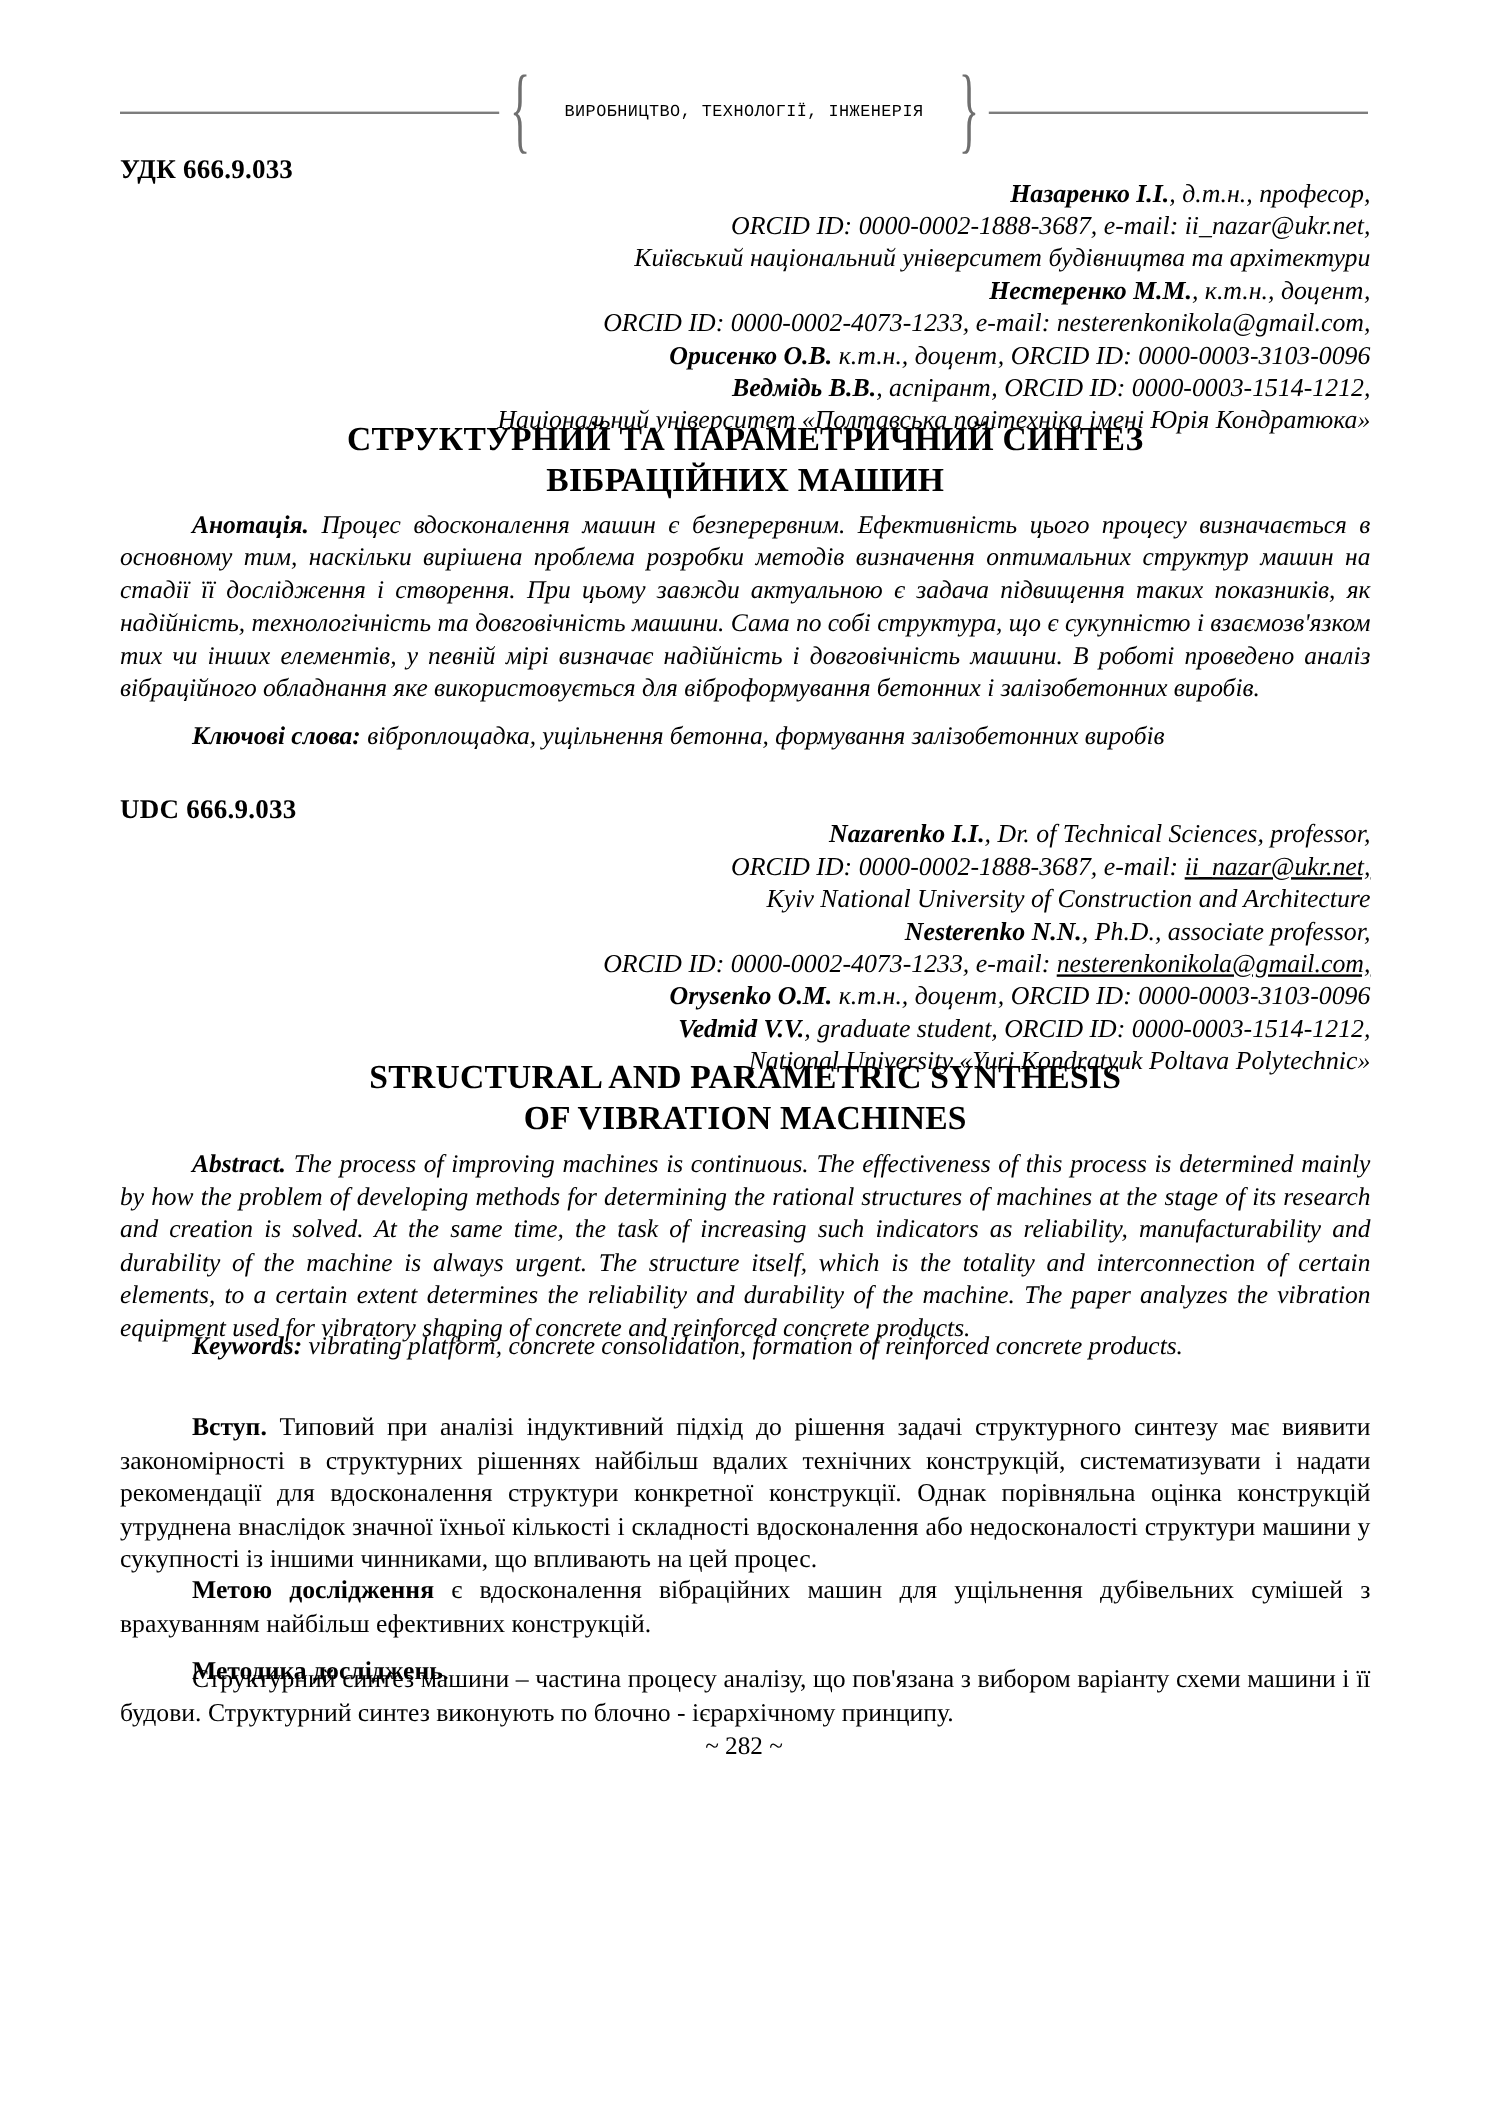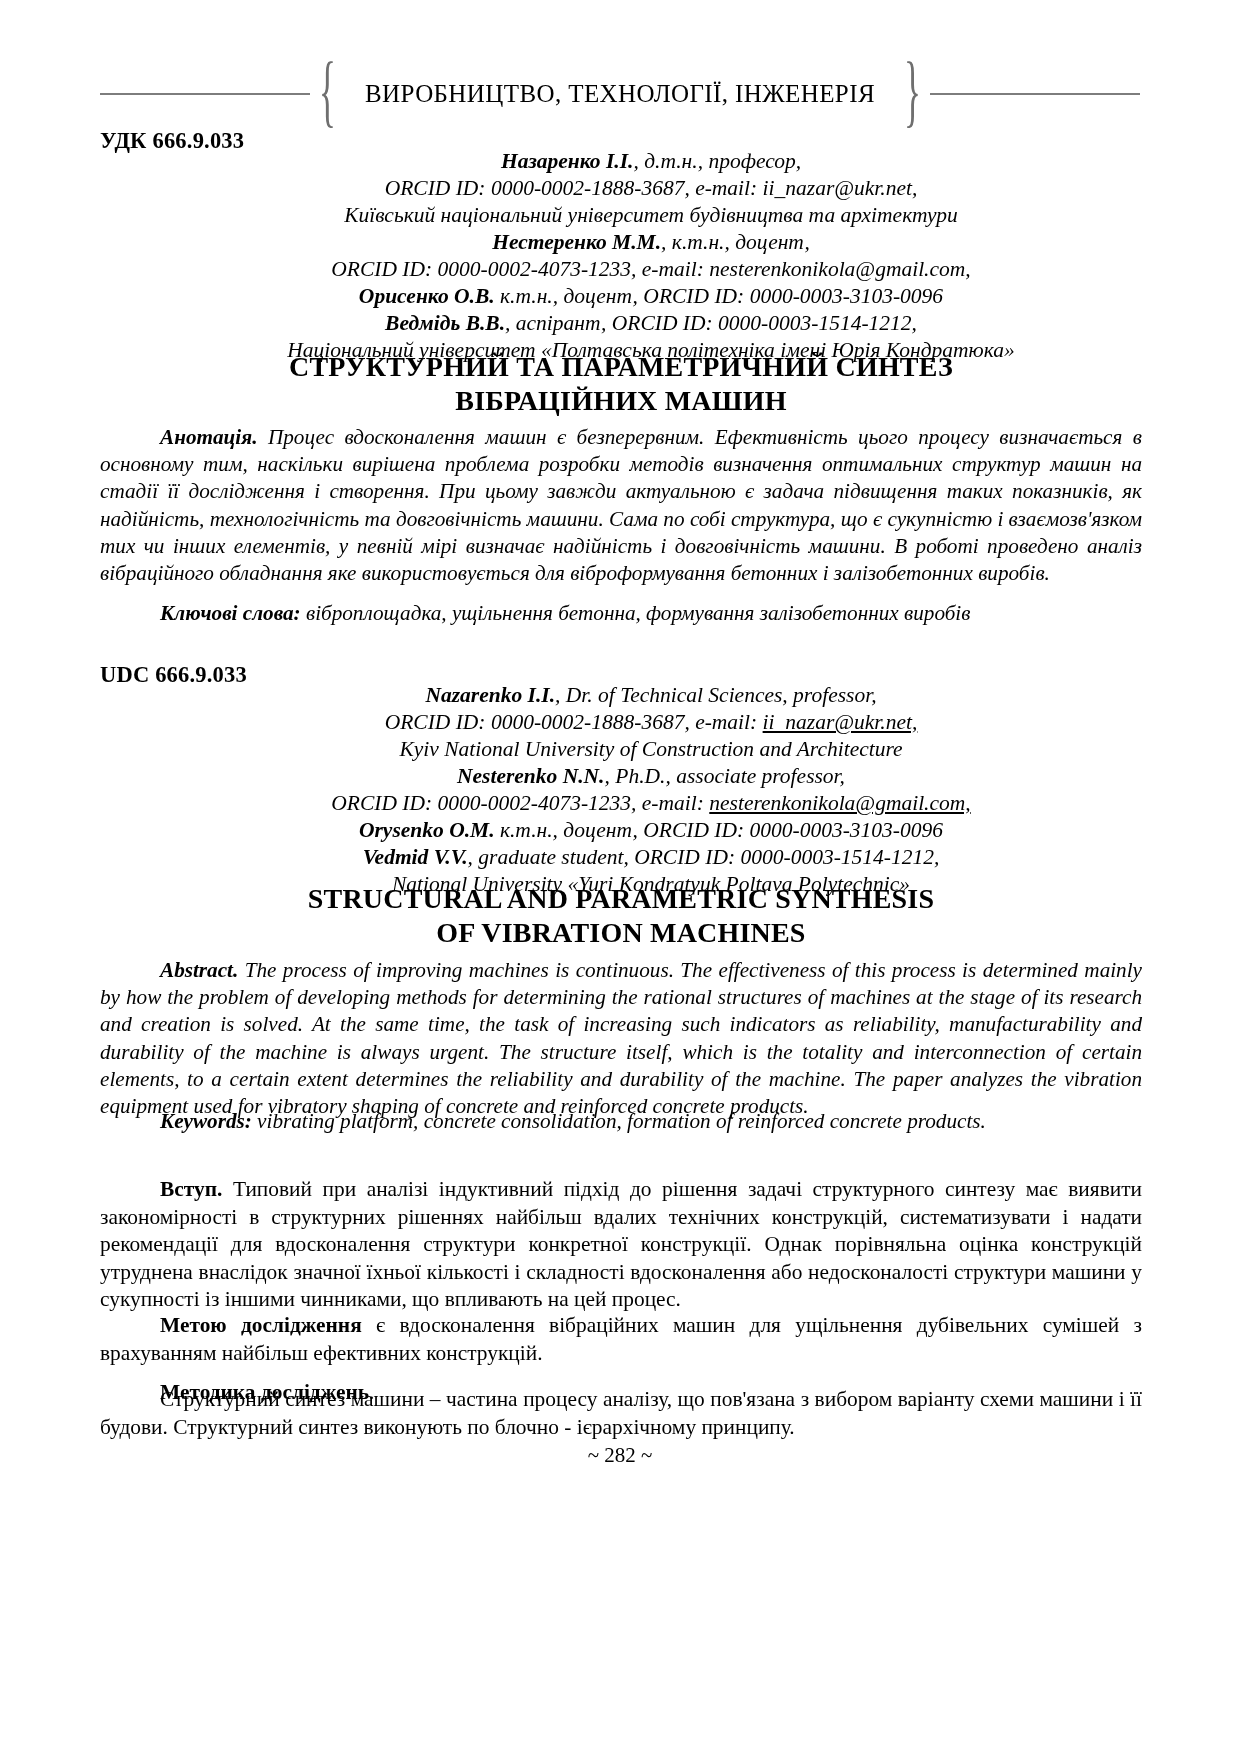--- a/index.html
+++ b/index.html
@@ -46,25 +46,25 @@
     color: #6f6f6f;
     font-family: "Liberation Serif", serif;
     font-weight: 300;
     transform: scaleX(0.55) scaleY(1.25);
     display: inline-block;
     margin: 0 2px;
     position: relative;
     top: -3px;
   }
   .runhead .rh-text {
-    font-size: 25px;
+    font-size: 14px;
     letter-spacing: 0.4px;
     padding: 0 20px;
     white-space: nowrap;
-    font-family: Liberation Serif, serif;
+    font-family: Liberation Mono, monospace;
   }
 
   
   .udc {
     position: absolute;
     left: 100px;
     font-weight: bold;
     font-size: 22.5px;
     letter-spacing: 0.2px;
   }
@@ -75,21 +75,21 @@
     position: absolute;
     left: 160px;
     right: 98px;
     text-align: right;
     font-style: italic;
     font-size: 21.5px;
     line-height: 1.255;
   }
   .authors-ua { top: 148px; }
   .authors-en { top: 682px; }
-  .authors .ln { display: block; white-space: nowrap; text-align: center; }
+  .authors .ln { display: block; white-space: nowrap; }
   .authors b { font-weight: bold; font-style: italic; }
   .authors .ul { text-decoration: underline; margin-top: 15px; }
 
   .title {
     position: absolute;
     left: 100px;
     right: 98px;
     text-align: center;
     font-weight: bold;
     font-size: 28px;

